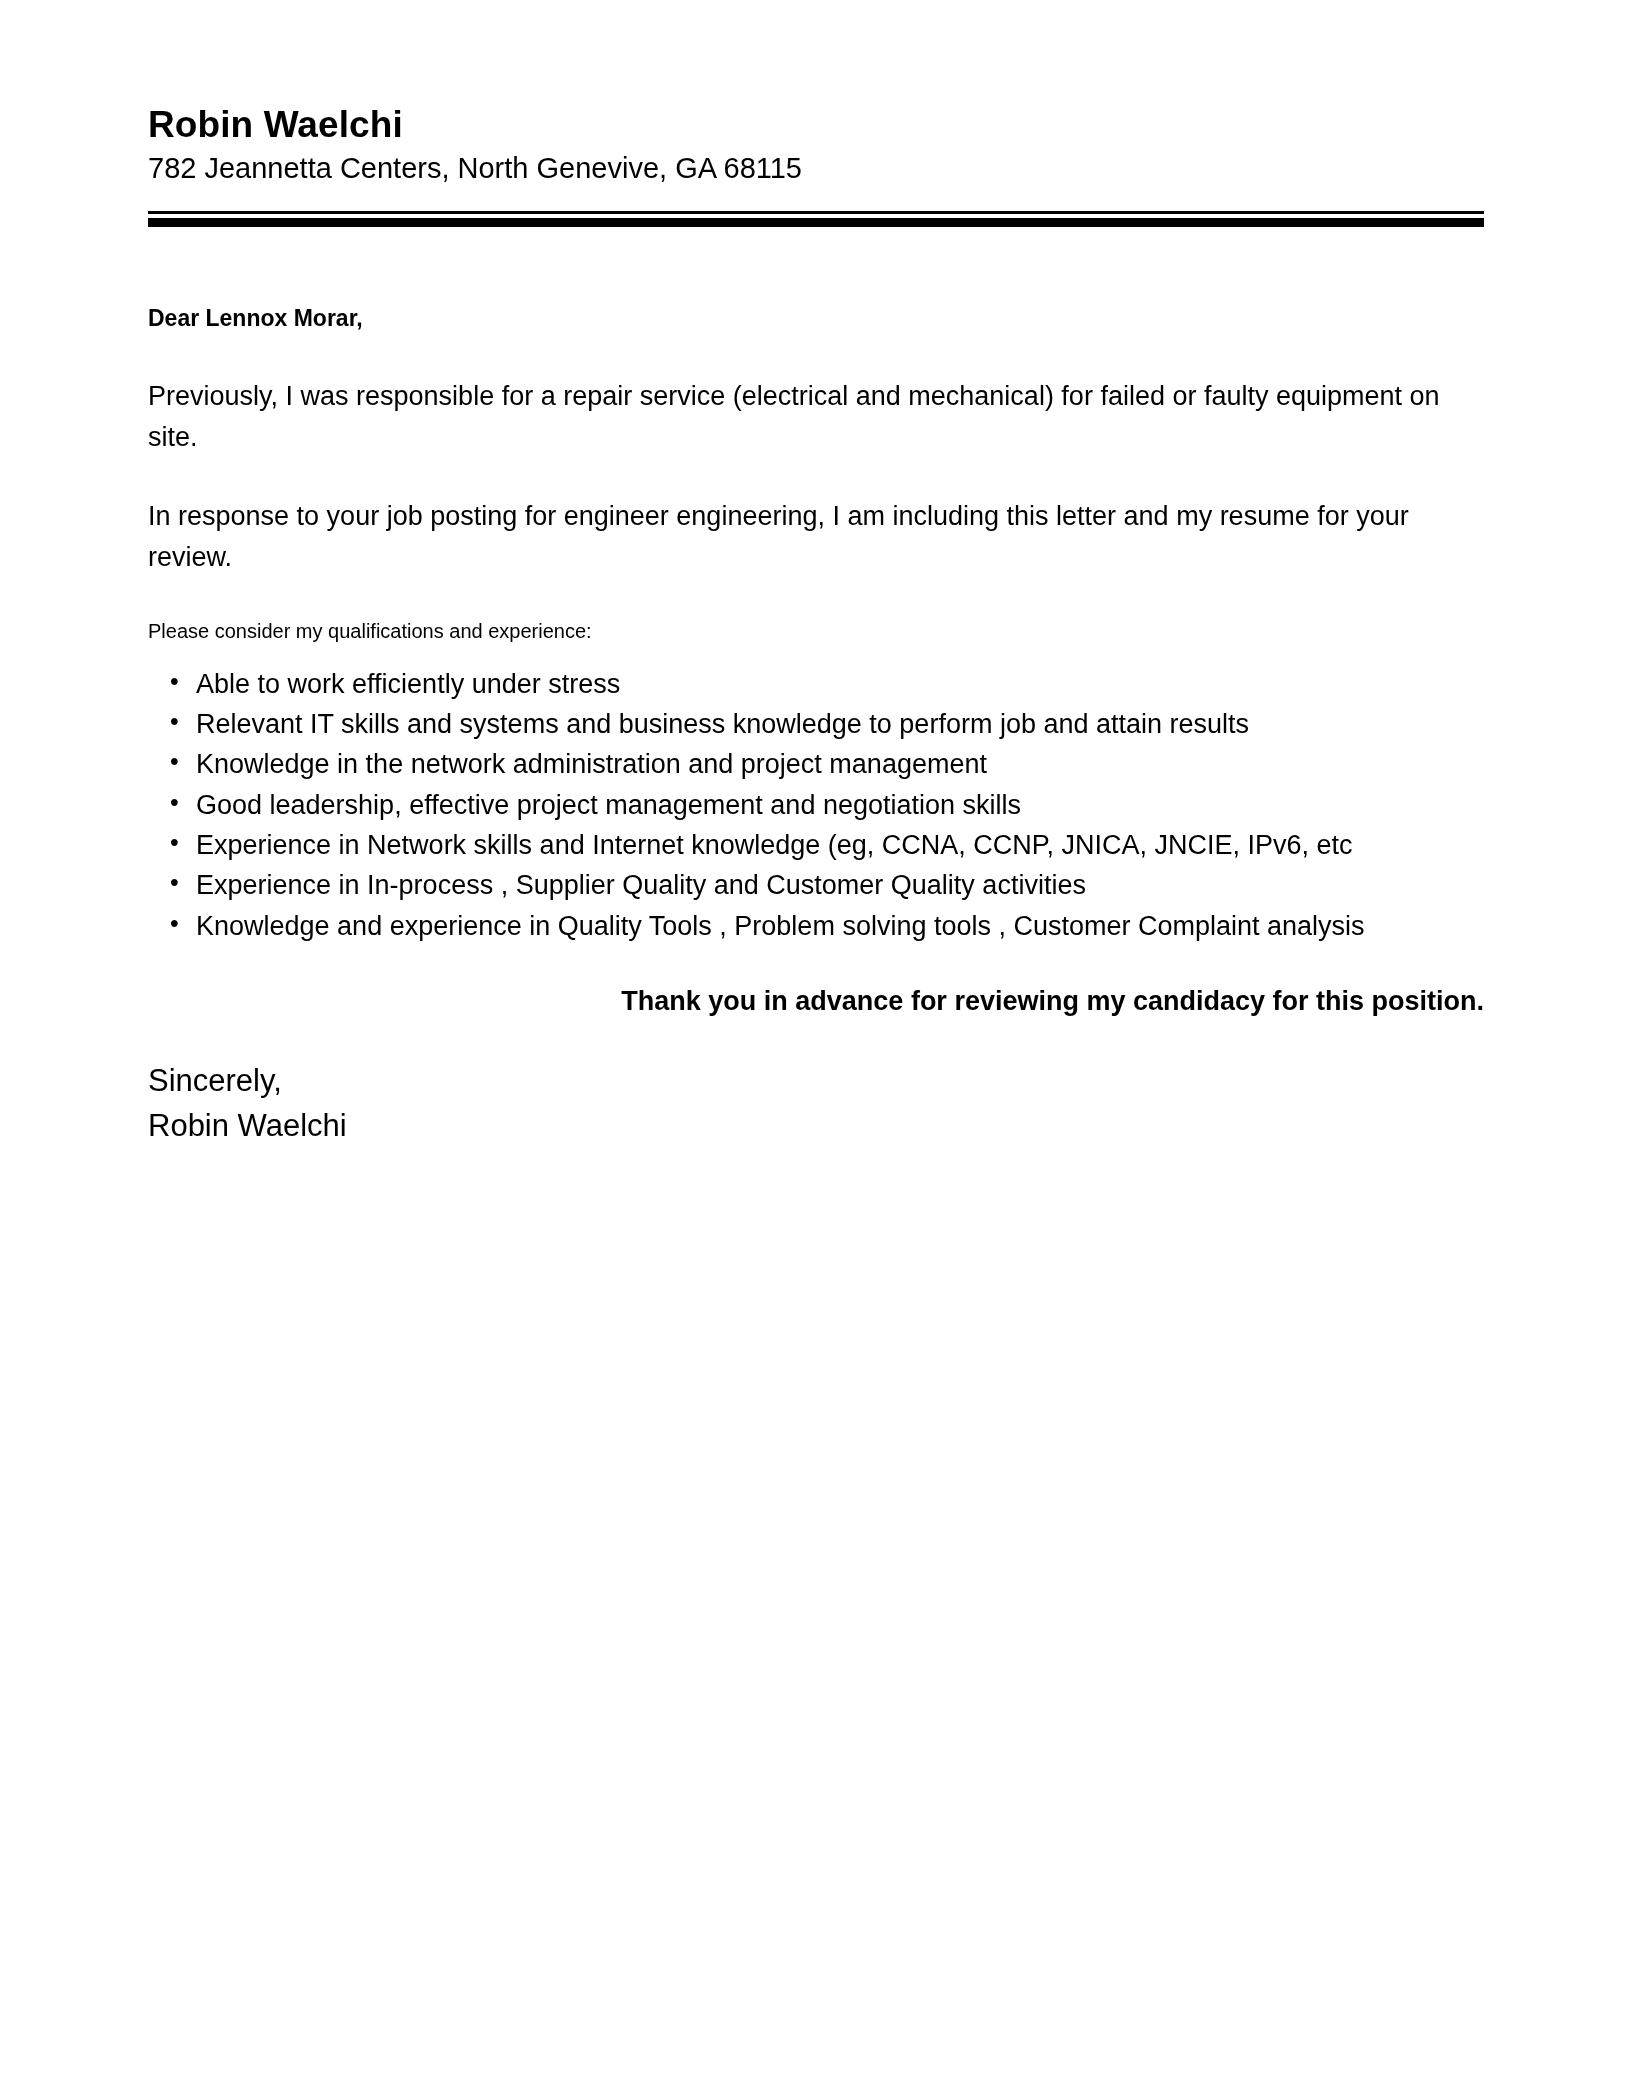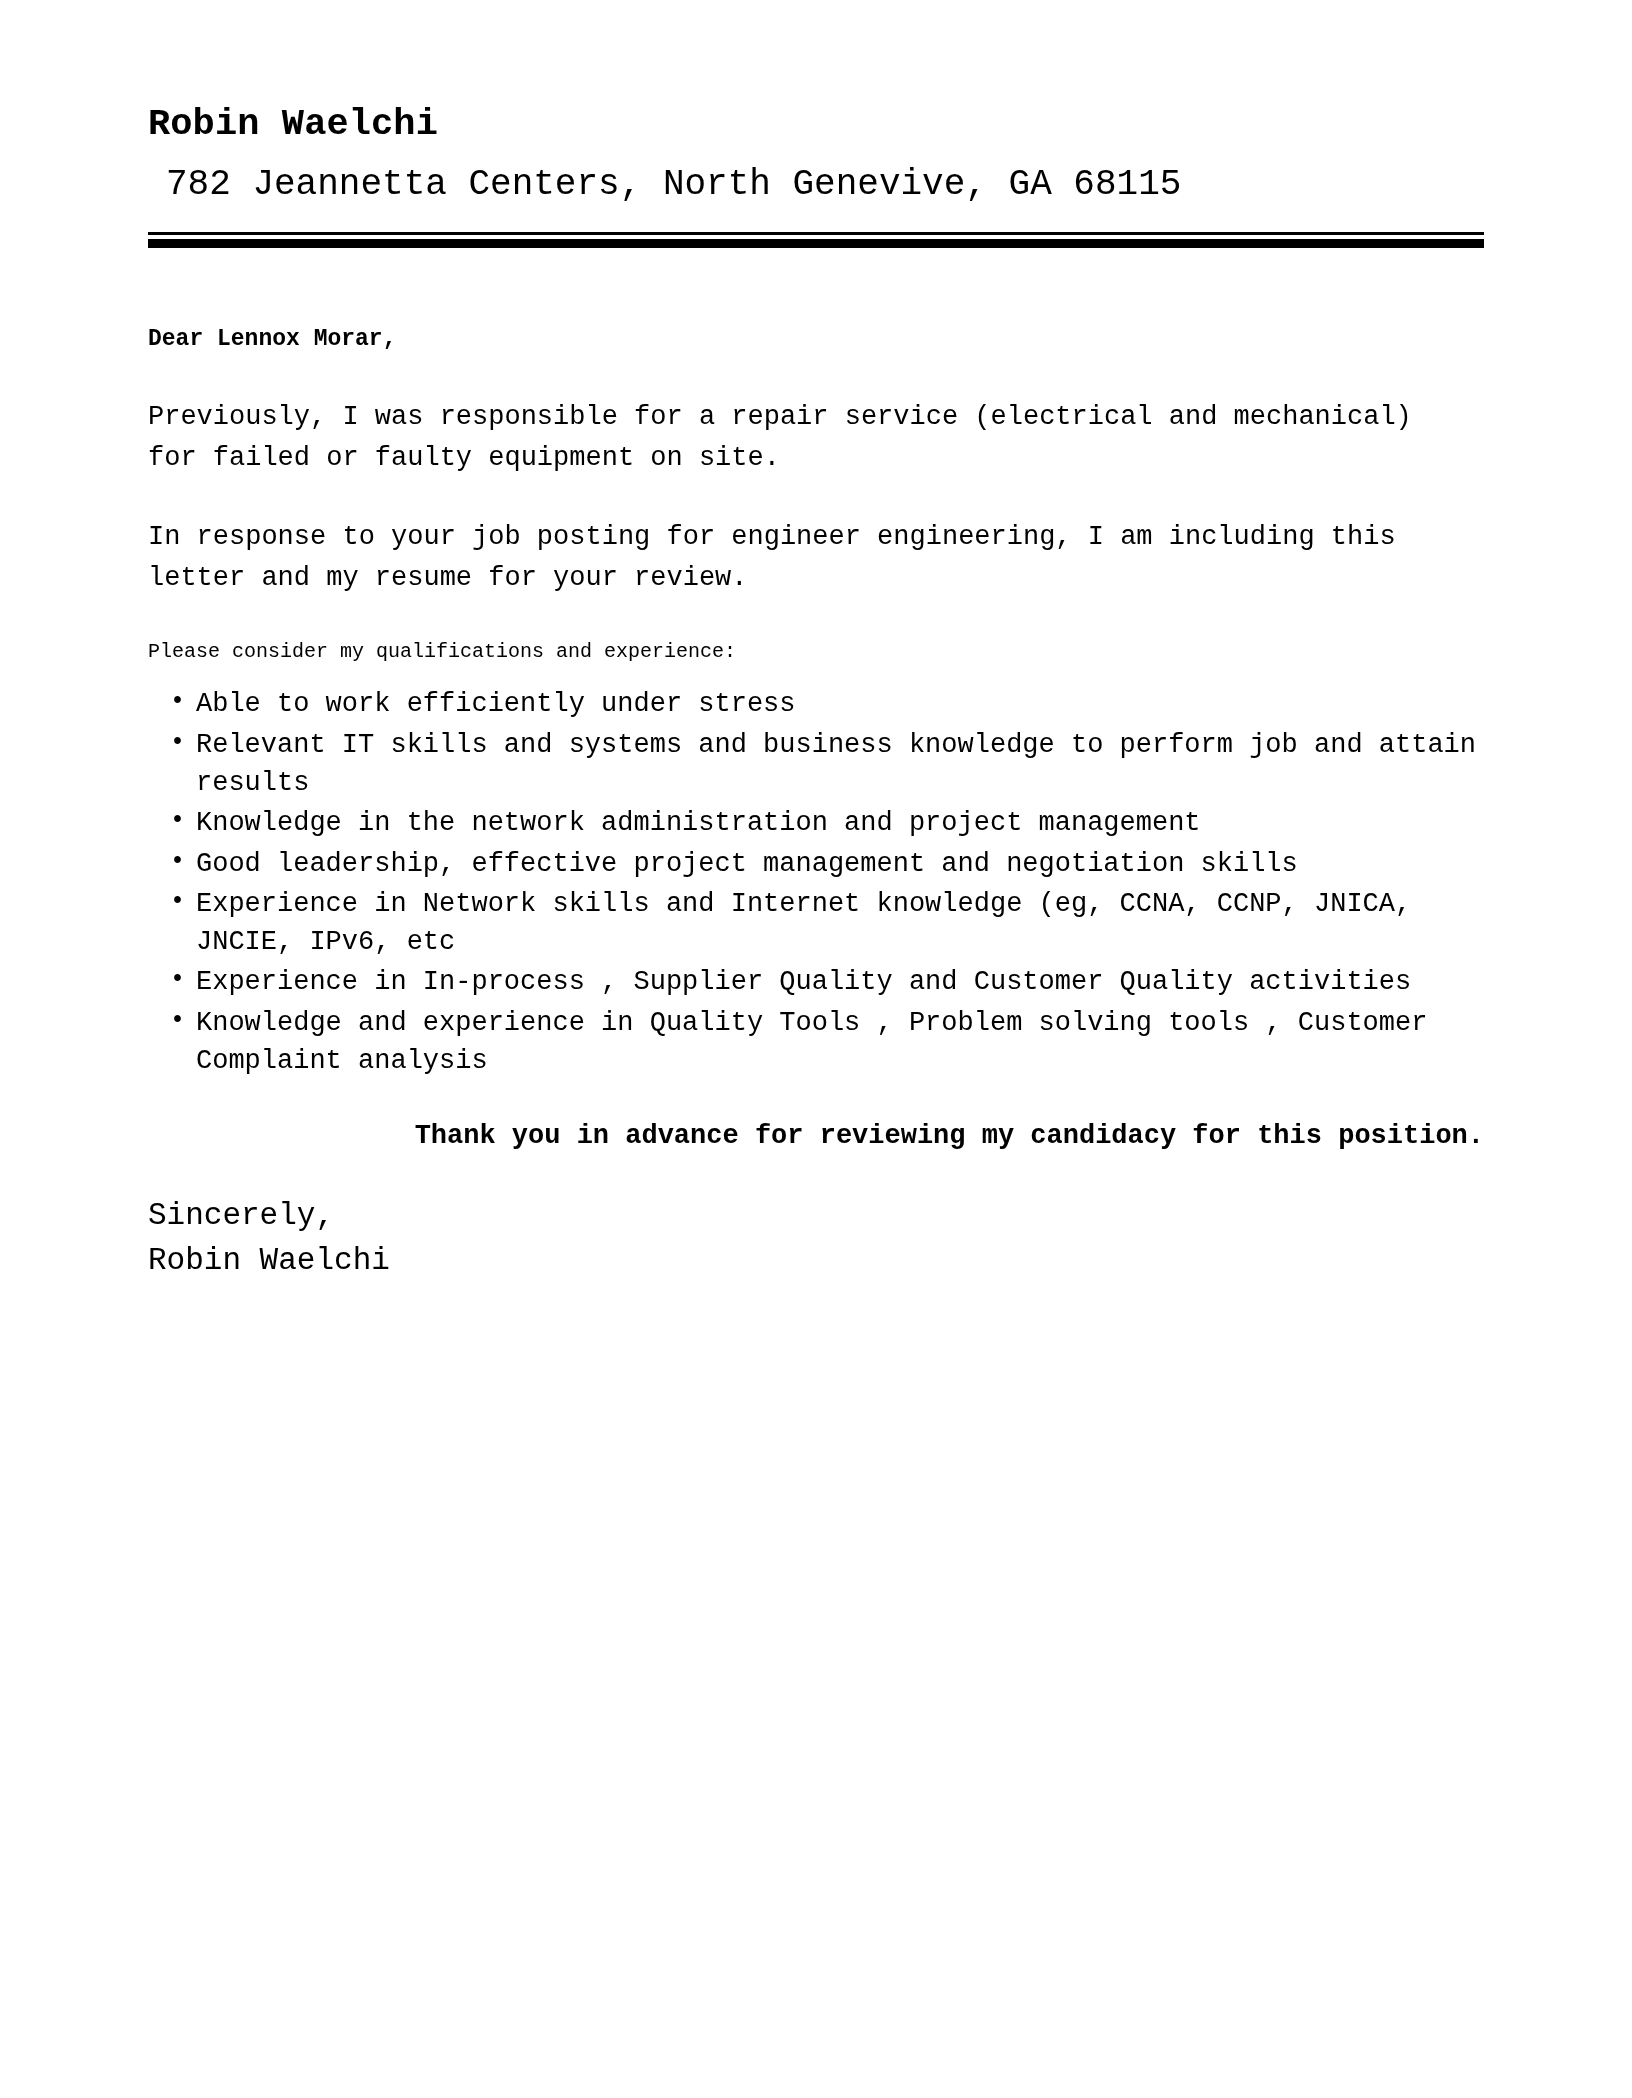--- a/index.html
+++ b/index.html
@@ -11,45 +11,44 @@
     font-family: "Liberation Sans", sans-serif;
     color: #000000;
   }
   .page {
     position: relative;
     width: 1632px;
     height: 2098px;
     background: #ffffff;
     box-sizing: border-box;
     overflow: hidden;
-    font-family: Liberation Mono, monospace;
   }
   .content {
     position: absolute;
     left: 148px;
     top: 0;
     width: 1336px;
   }
 
   
   .letterhead {
     padding-top: 104px;
   }
   .candidate-name {
     font-size: 37px;
     font-weight: bold;
     line-height: 1.12;
     letter-spacing: 0.1px;
     margin: 0 0 6px 0;
   }
   .candidate-address {
-    font-size: 36px;
+    font-size: 29px;
     font-weight: normal;
     line-height: 1.2;
-    margin: 18px;
+    margin: 0;
   }
 
   
   .divider {
     margin-top: 25px;
     width: 1336px;
   }
   .divider .rule-thin {
     height: 3px;
     background: #000000;

